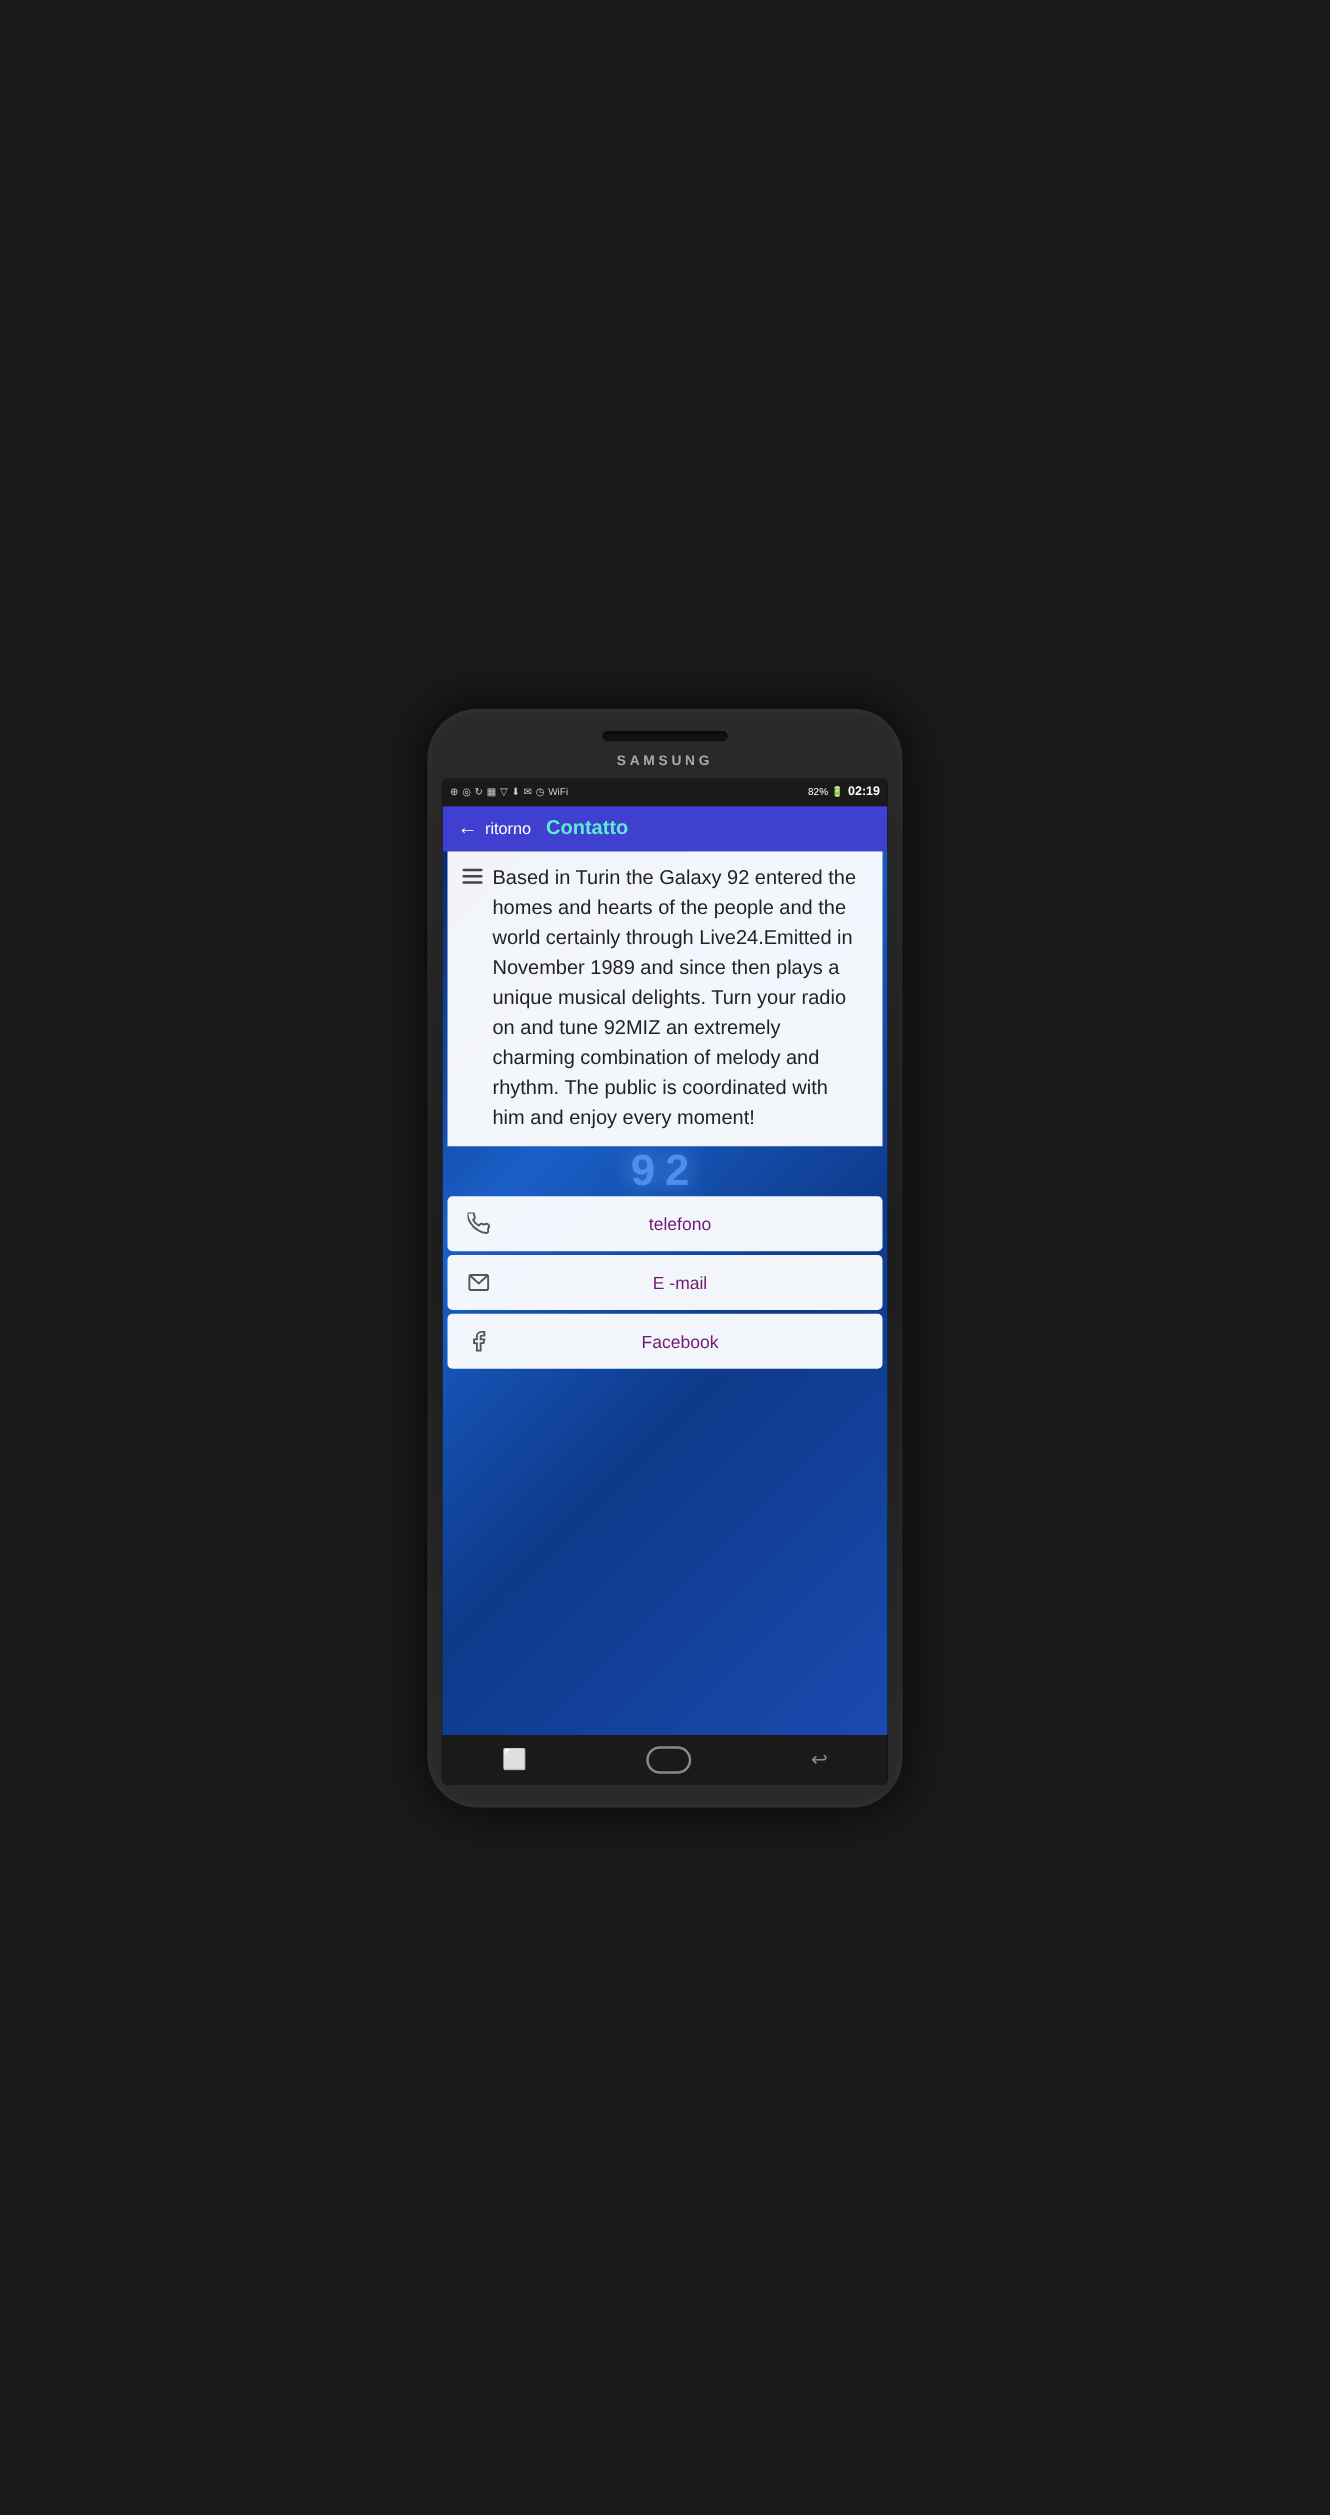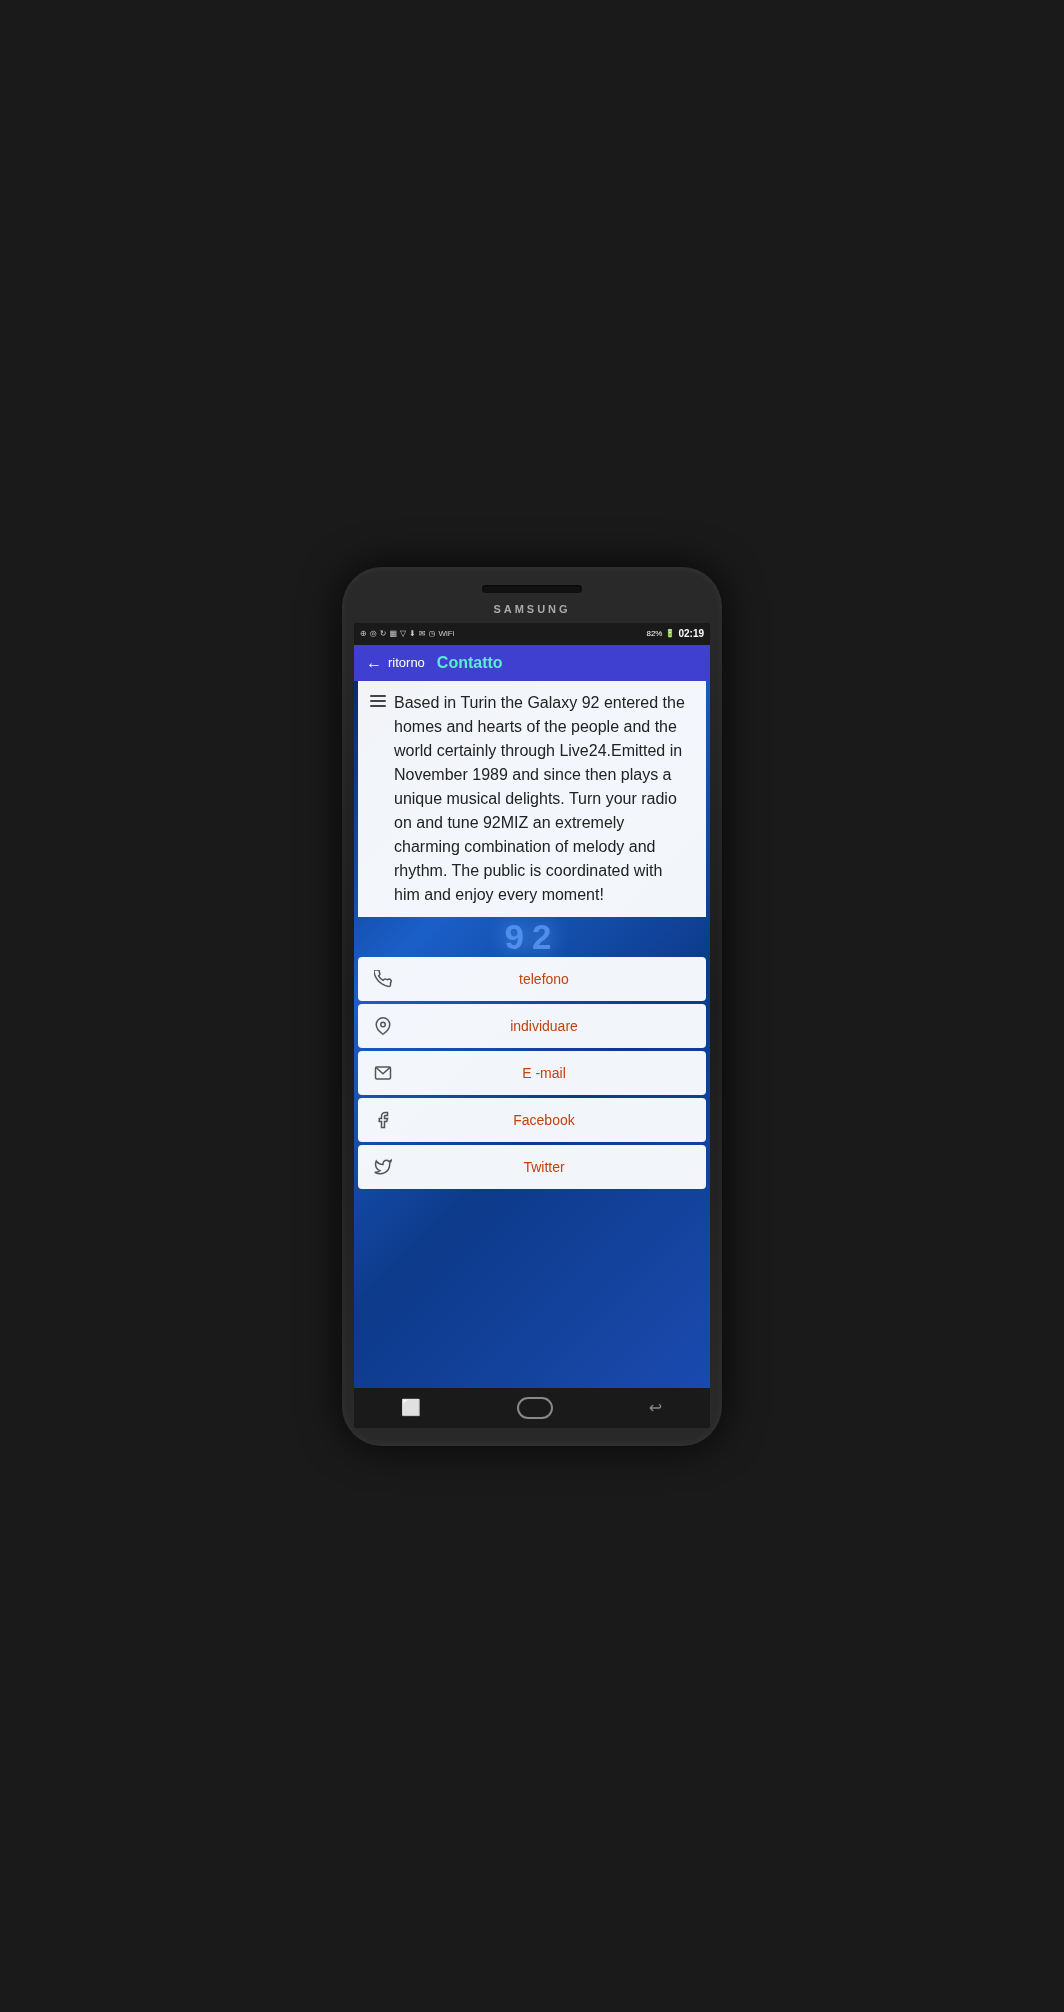--- a/index.html
+++ b/index.html
@@ -208,21 +208,21 @@
       width: 24px;
       color: #555;
       font-size: 14px;
       flex-shrink: 0;
     }
 
     .contact-btn-label {
       flex: 1;
       text-align: center;
       font-size: 14px;
-      color: #c2410c;
+      color: #701a75;
     }
 
     
     .bottom-nav {
       background: #1a1a1a;
       height: 40px;
       display: flex;
       align-items: center;
       justify-content: space-around;
       flex-shrink: 0;
@@ -301,29 +301,20 @@
 
         <div class="contact-btn">
           <span class="contact-btn-icon">
             <svg width="18" height="18" viewBox="0 0 24 24" fill="none" stroke="#555" stroke-width="2">
               <path d="M22 16.92v3a2 2 0 01-2.18 2 19.79 19.79 0 01-8.63-3.07A19.5 19.5 0 013.07 10.8a19.79 19.79 0 01-3.07-8.68A2 2 0 012 0h3a2 2 0 012 1.72c.127.96.361 1.903.7 2.81a2 2 0 01-.45 2.11L6.09 7.91a16 16 0 006 6l1.27-1.27a2 2 0 012.11-.45c.907.339 1.85.573 2.81.7A2 2 0 0122 16.92z"></path>
             </svg>
           </span>
           <span class="contact-btn-label">telefono</span>
         </div>
 
-        <div class="contact-btn">
-          <span class="contact-btn-icon">
-            <svg width="18" height="18" viewBox="0 0 24 24" fill="none" stroke="#555" stroke-width="2">
-              <path d="M21 10c0 7-9 13-9 13s-9-6-9-13a9 9 0 0118 0z"></path>
-              <circle cx="12" cy="10" r="3"></circle>
-            </svg>
-          </span>
-          <span class="contact-btn-label">individuare</span>
-        </div>
 
         <div class="contact-btn">
           <span class="contact-btn-icon">
             <svg width="18" height="18" viewBox="0 0 24 24" fill="none" stroke="#555" stroke-width="2">
               <rect x="2" y="4" width="20" height="16" rx="2"></rect>
               <polyline points="2,4 12,13 22,4"></polyline>
             </svg>
           </span>
           <span class="contact-btn-label">E -mail</span>
         </div>
@@ -331,28 +322,20 @@
 
         <div class="contact-btn">
           <span class="contact-btn-icon">
             <svg width="18" height="18" viewBox="0 0 24 24" fill="none" stroke="#555" stroke-width="2">
               <path d="M18 2h-3a5 5 0 00-5 5v3H7v4h3v8h4v-8h3l1-4h-4V7a1 1 0 011-1h3z"></path>
             </svg>
           </span>
           <span class="contact-btn-label">Facebook</span>
         </div>
 
-        <div class="contact-btn">
-          <span class="contact-btn-icon">
-            <svg width="18" height="18" viewBox="0 0 24 24" fill="none" stroke="#555" stroke-width="2">
-              <path d="M23 3a10.9 10.9 0 01-3.14 1.53 4.48 4.48 0 00-7.86 3v1A10.66 10.66 0 013 4s-4 9 5 13a11.64 11.64 0 01-7 2c9 5 20 0 20-11.5a4.5 4.5 0 00-.08-.83A7.72 7.72 0 0023 3z"></path>
-            </svg>
-          </span>
-          <span class="contact-btn-label">Twitter</span>
-        </div>
 
       </div>
     </div>
 
     <div class="bottom-nav">
       <span class="nav-btn">⬜</span>
       <div class="nav-home-btn"></div>
       <span class="nav-btn">↩</span>
     </div>
 

